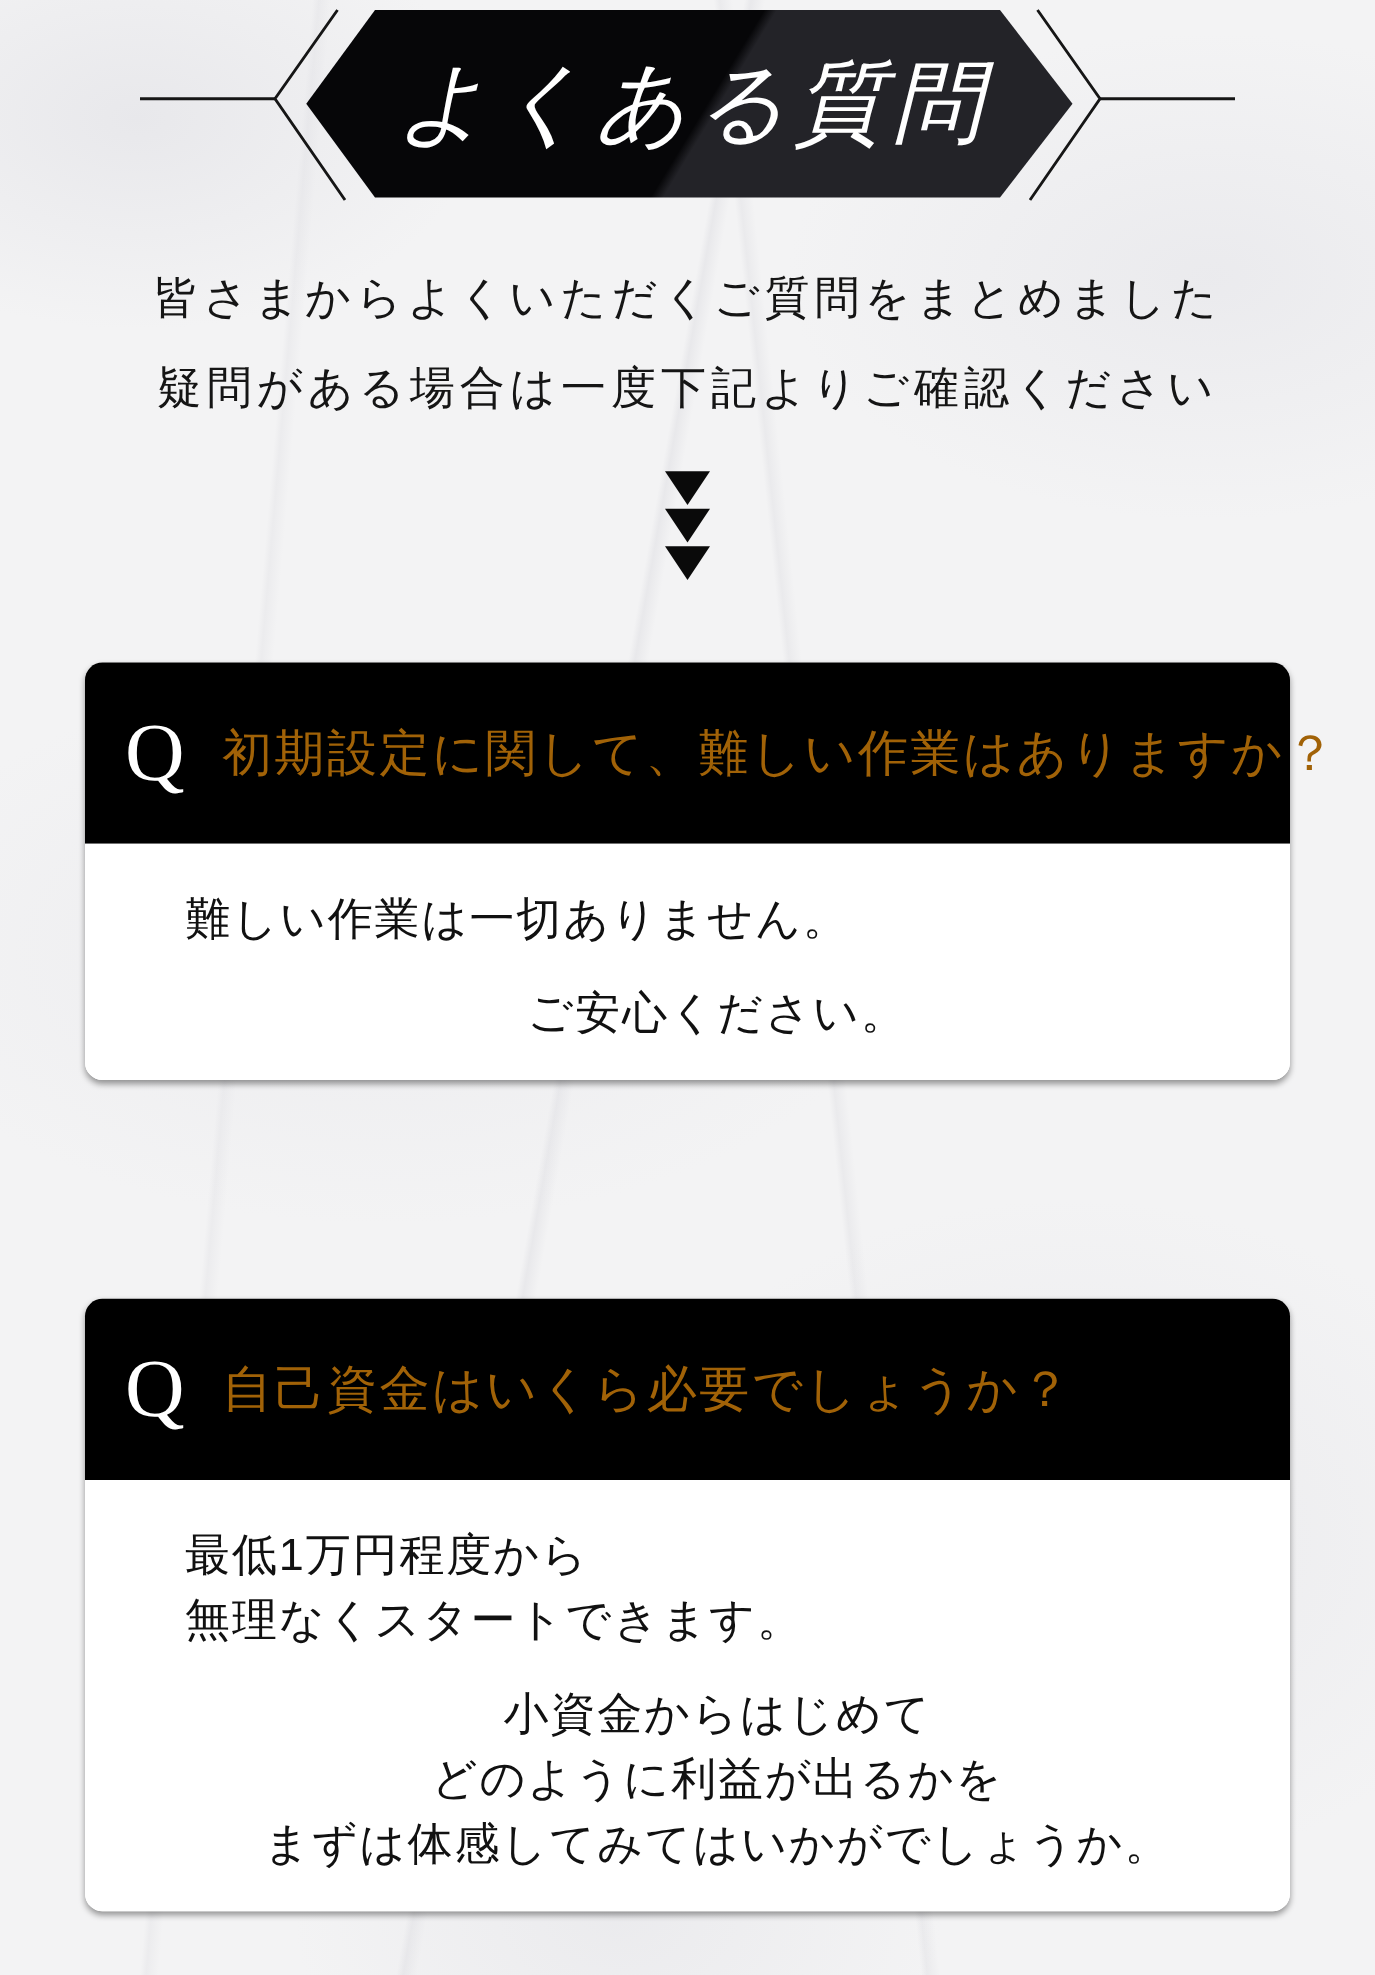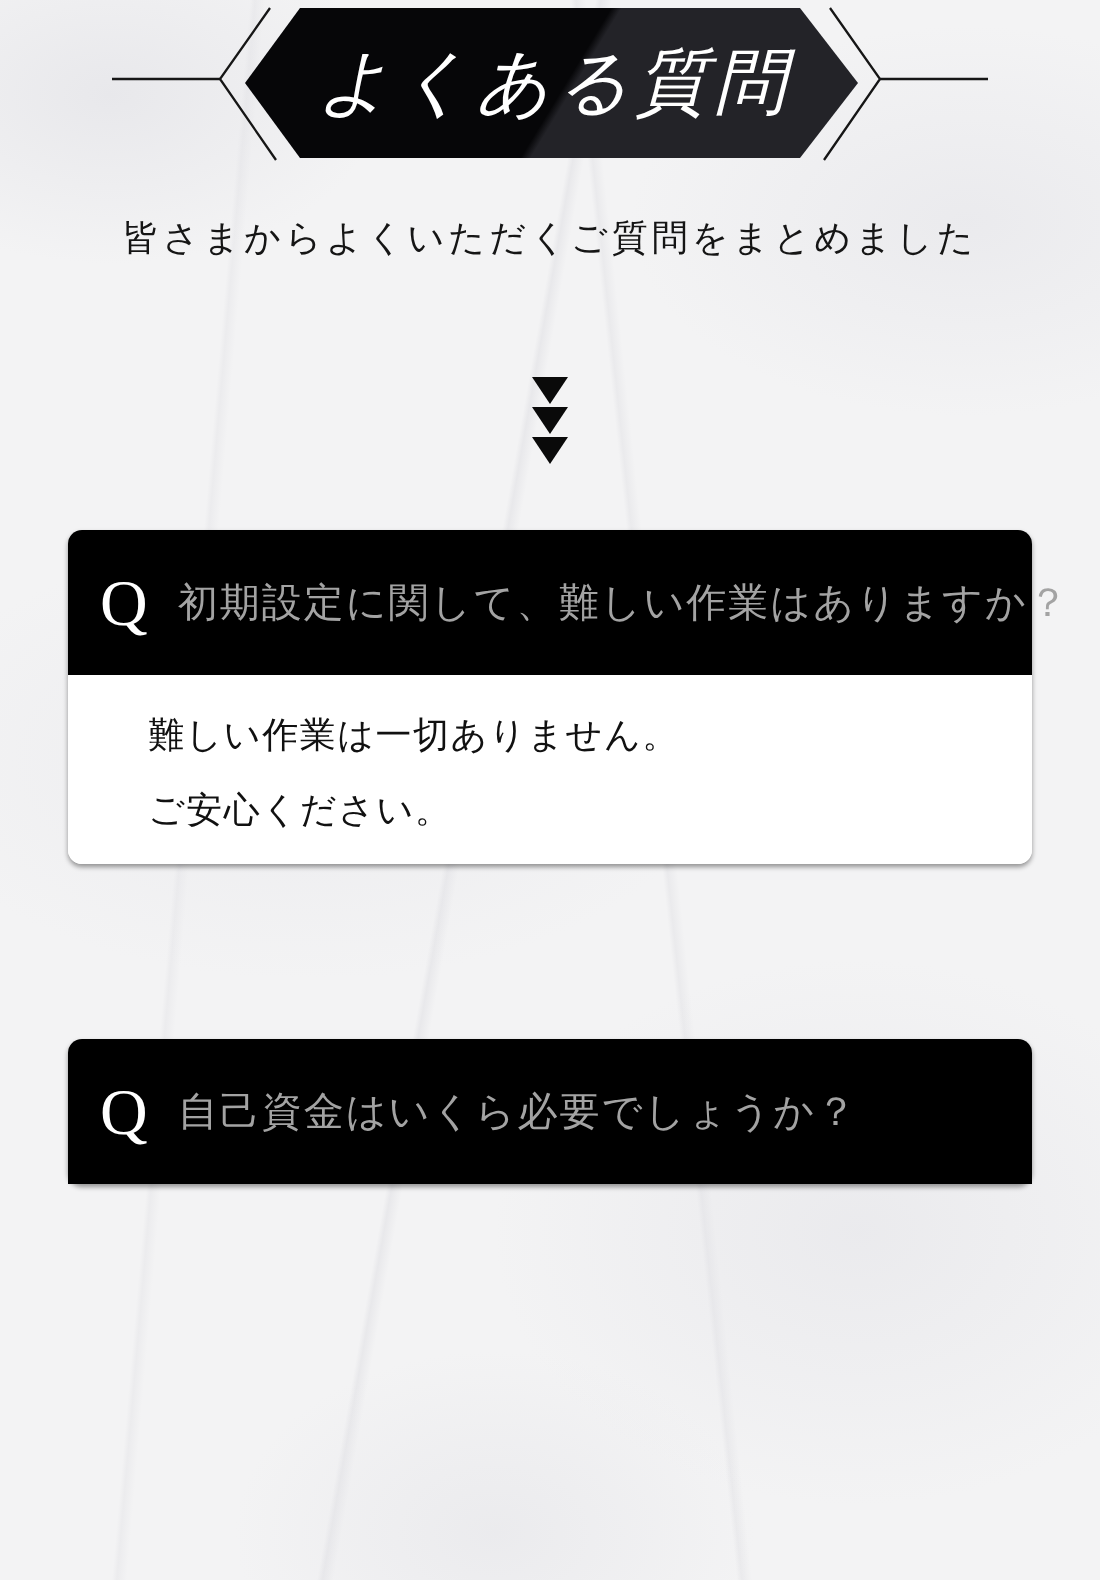--- a/index.html
+++ b/index.html
@@ -91,31 +91,31 @@
     line-height: 1;
     color: #ffffff;
     margin-right: 30px;
     flex: 0 0 auto;
   }
   .q-text {
     font-family: "Liberation Serif", "DejaVu Serif", serif;
     font-weight: 500;
     font-size: 40px;
     letter-spacing: 2px;
-    color: #a3a3a3;
+    color: #a16207;
     white-space: nowrap;
   }
 
   .faq-a {
     background: #ffffff;
     border-radius: 0 0 14px 14px;
     padding: 34px 32px 28px 80px;
   }
   .para { margin: 0 0 23px 0; }
-  .para:last-child { margin-bottom: 0; }
+  .para:last-child { margin-bottom: 0; text-align: center; }
   .line {
     font-size: 36px;
     line-height: 52px;
     letter-spacing: 1.5px;
     color: #111111;
     white-space: nowrap;
   }
 </style>
 </head>
 <body>
@@ -137,20 +137,21 @@
       <polyline points="270,8 220,79 276,160" fill="none" stroke="#161616" stroke-width="2.3"></polyline>
       <polyline points="830,8 880,79 824,160" fill="none" stroke="#161616" stroke-width="2.3"></polyline>
 
       <polygon points="300,8 800,8 858,83 800,158 300,158 245,83" fill="url(#hexsplit)"></polygon>
     </svg>
     <h1 class="hero-title">よくある質問</h1>
   </header>
 
   <div class="intro">
     <div class="intro-line">皆さまからよくいただくご質問をまとめました</div>
+    <div class="intro-line">疑問がある場合は一度下記よりご確認ください</div>
   </div>
 
   <div class="arrows">
     <div class="tri"></div>
     <div class="tri"></div>
     <div class="tri"></div>
   </div>
 
   <section class="faq-card card-1">
     <div class="faq-q">
@@ -165,15 +166,26 @@
         <div class="line">ご安心ください。</div>
       </div>
     </div>
   </section>
 
   <section class="faq-card card-2">
     <div class="faq-q">
       <span class="q-mark">Q</span>
       <span class="q-text">自己資金はいくら必要でしょうか？</span>
     </div>
+    <div class="faq-a">
+      <div class="para">
+        <div class="line">最低1万円程度から</div>
+        <div class="line">無理なくスタートできます。</div>
+      </div>
+      <div class="para">
+        <div class="line">小資金からはじめて</div>
+        <div class="line">どのように利益が出るかを</div>
+        <div class="line">まずは体感してみてはいかがでしょうか。</div>
+      </div>
+    </div>
   </section>
 
 </div>
 
 </body></html>

